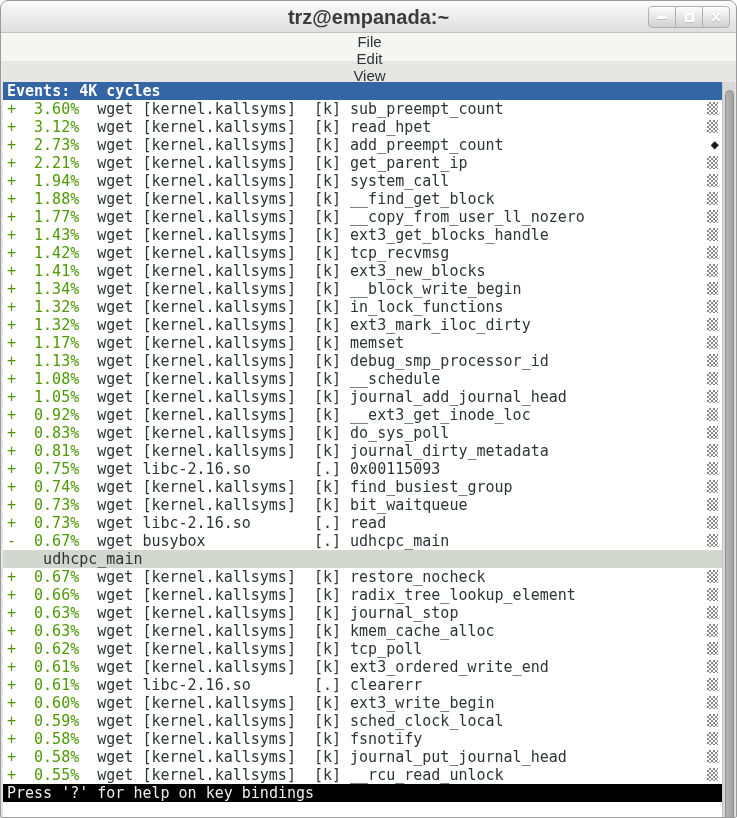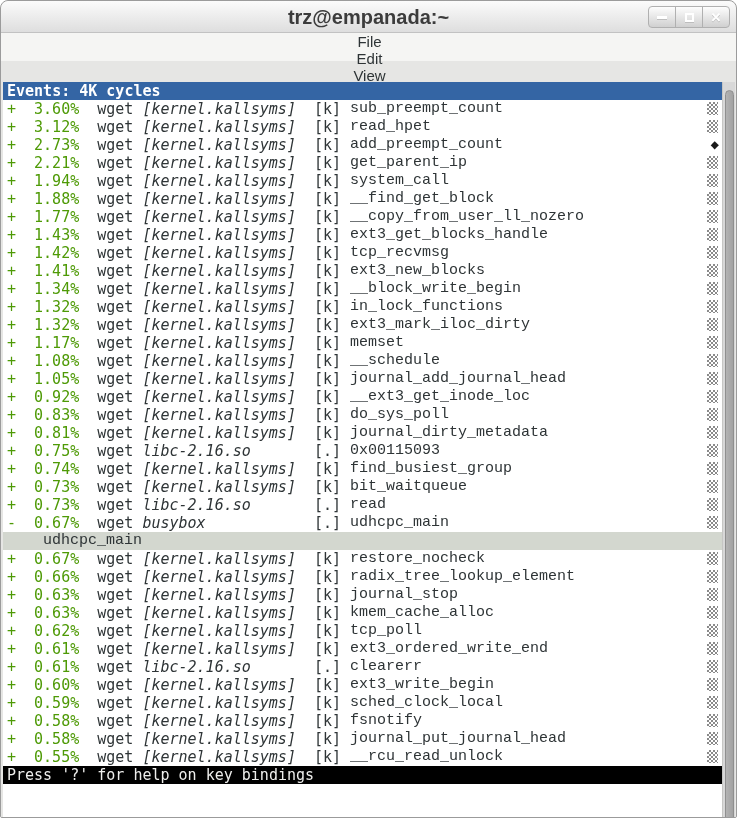--- a/index.html
+++ b/index.html
@@ -53,23 +53,23 @@
     font-size:15px; line-height:18px; color:#2e3436;
     overflow:hidden; white-space:nowrap;
   }
   .evheader { height:18px; background:#3465a4; color:#ffffff; font-weight:bold; padding-left:4px; }
   .statusbar { height:18px; background:#000000; color:#eeeeec; padding-left:4px; }
   .row { height:18px; position:relative; padding-left:4px; }
   .row span { display:inline-block; vertical-align:top; }
   .exp { width:1ch; color:#4e9a06; }
   .ovh { width:5ch; margin-left:2ch; text-align:right; color:#4e9a06; }
   .cmd { margin-left:2ch; min-width:4ch; }
-  .dso { margin-left:1ch; width:17ch;font-style:italic; }
+  .dso { margin-left:1ch; width:17ch; }
   .typ { margin-left:2ch; width:3ch; }
-  .sym { margin-left:1ch;font-family:Liberation Mono, monospace; }
+  .sym { margin-left:1ch; }
   .row.hl { background:#d3d7cf; }
   .row.hl .sym.ind { margin-left:4ch; }
   .marker { position:absolute; right:4px; top:2px; width:11px; height:13px; }
   .marker.checker {
     background:conic-gradient(#8a8a8a 25%, #ffffff 0 50%, #8a8a8a 0 75%, #ffffff 0);
     background-size:4px 4px;
   }
   .marker.diamond {
     background:none; width:auto; height:auto; top:1px; right:3px;
     color:#1a1a1a; font-size:14px; line-height:15px;
@@ -168,20 +168,24 @@
   </div>
           <div class="row">
     <span class="exp">+</span><span class="ovh">1.32%</span><span class="cmd">wget</span><span class="dso">[kernel.kallsyms]</span><span class="typ">[k]</span><span class="sym">ext3_mark_iloc_dirty</span>
     <span class="marker checker"></span>
   </div>
           <div class="row">
     <span class="exp">+</span><span class="ovh">1.17%</span><span class="cmd">wget</span><span class="dso">[kernel.kallsyms]</span><span class="typ">[k]</span><span class="sym">memset</span>
     <span class="marker checker"></span>
   </div>
           <div class="row">
+    <span class="exp">+</span><span class="ovh">1.13%</span><span class="cmd">wget</span><span class="dso">[kernel.kallsyms]</span><span class="typ">[k]</span><span class="sym">debug_smp_processor_id</span>
+    <span class="marker checker"></span>
+  </div>
+          <div class="row">
     <span class="exp">+</span><span class="ovh">1.08%</span><span class="cmd">wget</span><span class="dso">[kernel.kallsyms]</span><span class="typ">[k]</span><span class="sym">__schedule</span>
     <span class="marker checker"></span>
   </div>
           <div class="row">
     <span class="exp">+</span><span class="ovh">1.05%</span><span class="cmd">wget</span><span class="dso">[kernel.kallsyms]</span><span class="typ">[k]</span><span class="sym">journal_add_journal_head</span>
     <span class="marker checker"></span>
   </div>
           <div class="row">
     <span class="exp">+</span><span class="ovh">0.92%</span><span class="cmd">wget</span><span class="dso">[kernel.kallsyms]</span><span class="typ">[k]</span><span class="sym">__ext3_get_inode_loc</span>
     <span class="marker checker"></span>

